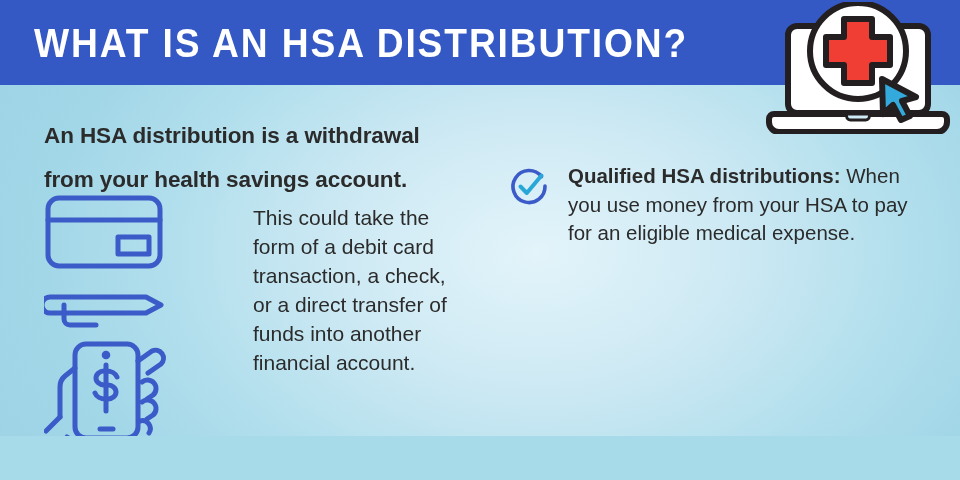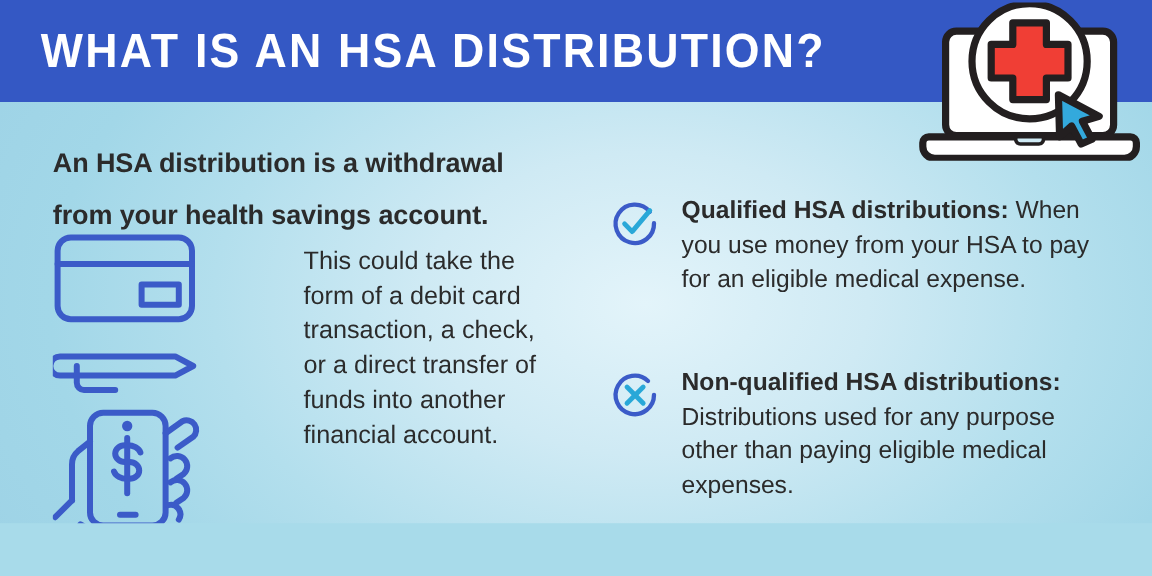--- a/index.html
+++ b/index.html
@@ -211,32 +211,20 @@
       <svg viewBox="0 0 42 42" width="42" height="42">
         <path d="M33.5 11.5 A16 16 0 1 0 37 21" fill="none" stroke="#3b5bc8" stroke-width="3.6" stroke-linecap="round"></path>
         <path d="M12.5 21.5 L18.8 28 L33.5 10.5" fill="none" stroke="#29a8d8" stroke-width="4" stroke-linecap="round" stroke-linejoin="round"></path>
       </svg>
     </div>
     <div class="bullet-text">
       <span class="lead">Qualified HSA distributions:</span><span> When you use money from your HSA to pay for an eligible medical expense.</span>
     </div>
   </div>
 
-  <div class="bullet bullet-2">
-    <div class="bullet-icon">
-      <svg viewBox="0 0 42 42" width="42" height="42">
-        <path d="M32 9.5 A16 16 0 1 0 37 21" fill="none" stroke="#3b5bc8" stroke-width="3.6" stroke-linecap="round"></path>
-        <line x1="14.5" y1="14.5" x2="28" y2="28" stroke="#29a8d8" stroke-width="4" stroke-linecap="round"></line>
-        <line x1="28" y1="14.5" x2="14.5" y2="28" stroke="#29a8d8" stroke-width="4" stroke-linecap="round"></line>
-      </svg>
-    </div>
-    <div class="bullet-text">
-      <span class="lead">Non-qualified HSA distributions:</span><span> Distributions used for any purpose other than paying eligible medical expenses.</span>
-    </div>
-  </div>
 
   <div class="logo">
     <div class="logo-hat">
       <svg viewBox="0 0 38 21" width="38" height="21">
 
         <path d="M19 21 C19 9 15 2 9.5 2 C5 2 3 8 4.5 16 C5.3 19 7 21 9 21 Z" fill="#ec1c7d"></path>
 
         <path d="M19 21 C19 9 23 2 28.5 2 C33 2 35 8 33.5 16 C32.7 19 31 21 29 21 Z" fill="#9a4bc9"></path>
 
         <path d="M19 21 C17 13 18 5 19 2 C20 5 21 13 19 21 Z" fill="#ec1c7d"></path>

